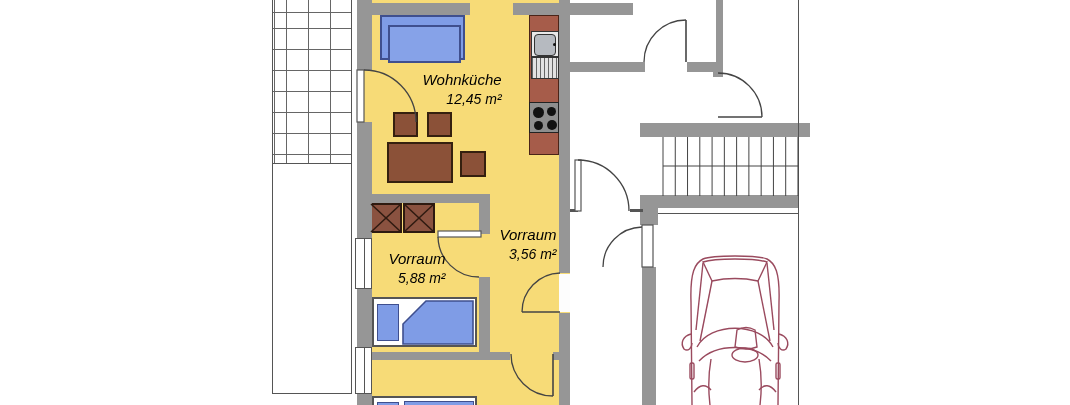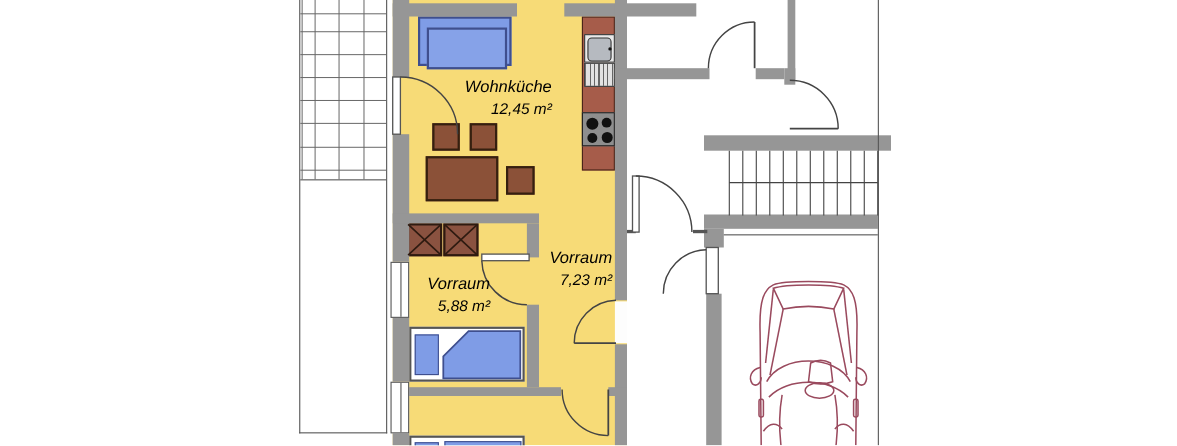--- a/index.html
+++ b/index.html
@@ -219,16 +219,16 @@
   <div class="label" style="left:462px;top:71px;">
     <div class="room-name">Wohnküche</div>
     <div class="room-area">12,45 m²</div>
   </div>
   <div class="label" style="left:417px;top:250px;">
     <div class="room-name">Vorraum</div>
     <div class="room-area">5,88 m²</div>
   </div>
   <div class="label" style="left:528px;top:226px;">
     <div class="room-name">Vorraum</div>
-    <div class="room-area">7,23 m²</div>
+    <div class="room-area">3,56 m²</div>
   </div>
 
 </div>
 
 </body></html>

